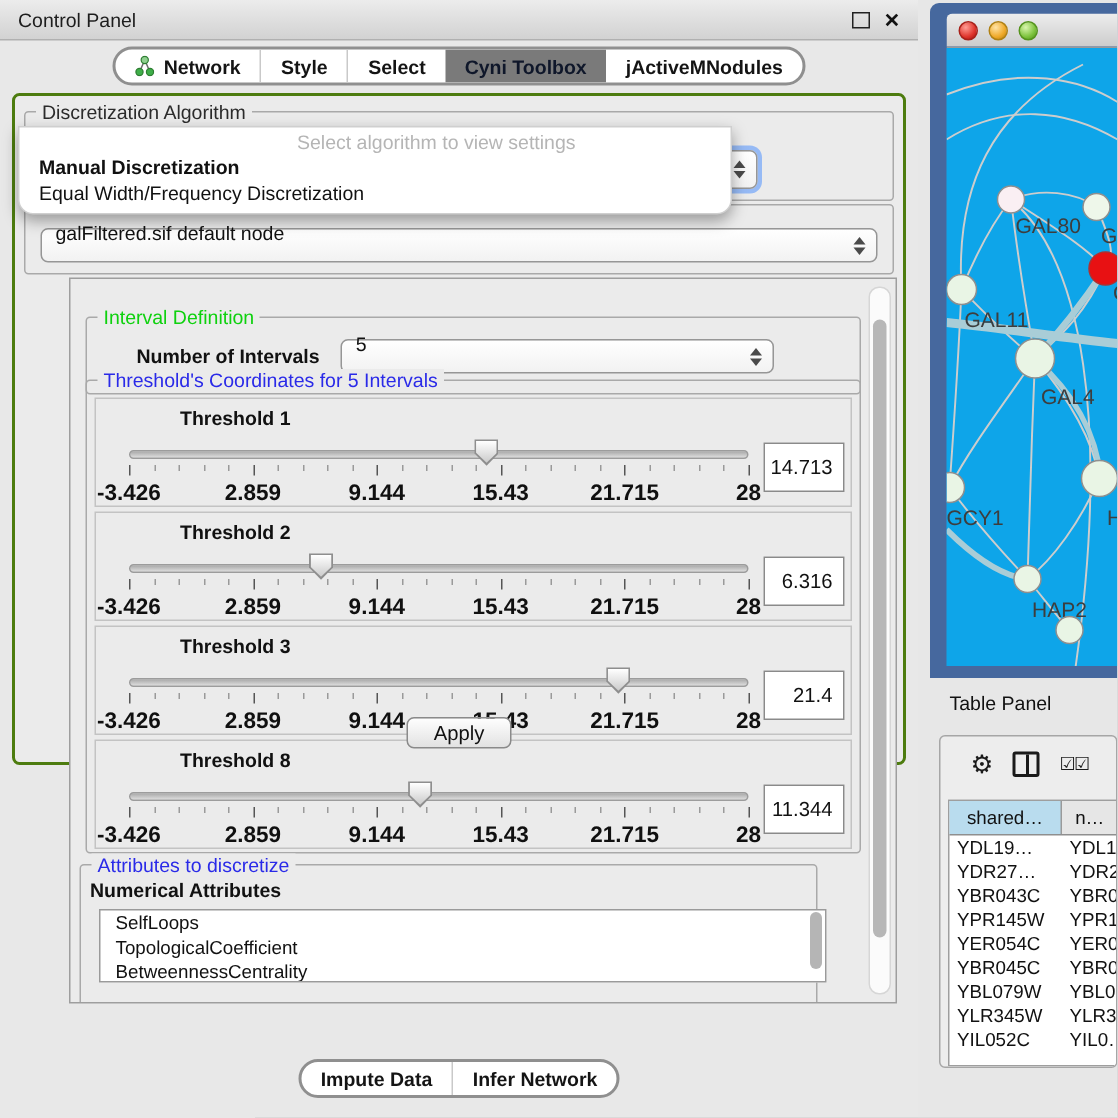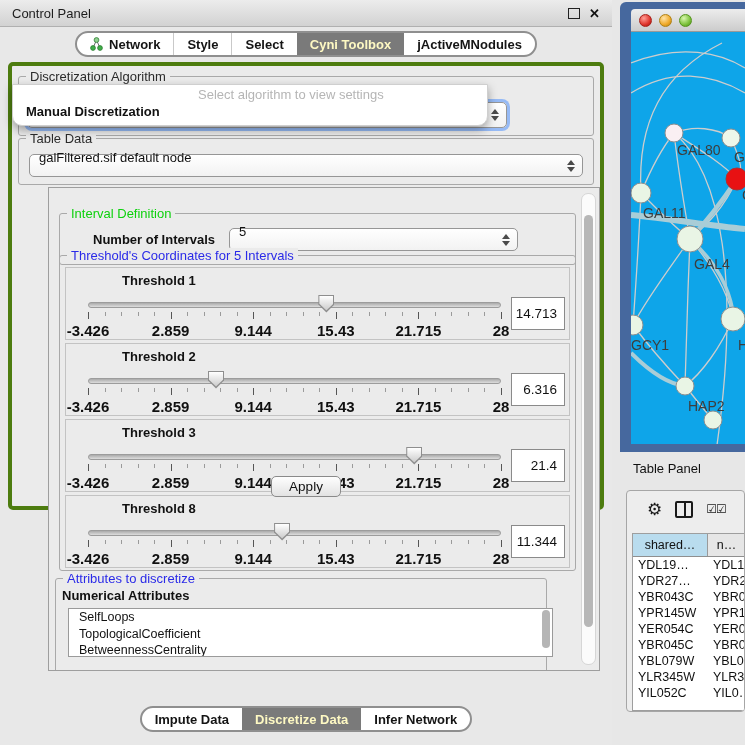--- a/index.html
+++ b/index.html
@@ -12,26 +12,26 @@
             display:flex;align-items:center;padding:0 12px;}
   .tb-title{font-size:13px;color:#1d1d1d;}
   .tb-controls{margin-left:auto;display:flex;align-items:center;gap:9px;}
   .float-box{width:10px;height:9px;border:1.5px solid #222;display:inline-block;}
   .close-x{font-size:13px;font-weight:bold;color:#111;line-height:1;}
   .pillwrap{position:absolute;left:0;width:612px;display:flex;justify-content:center;}
   .tabsrow{top:31px;}
   .pill{display:flex;background:#fff;border:2px solid #8f8f8f;border-radius:13px;overflow:hidden;height:22px;}
   .tab{display:flex;align-items:center;padding:0 13px;font-size:13px;font-weight:700;color:#141414;white-space:nowrap;}
   .tab + .tab{border-left:1px solid #c9c9c9;}
-  .tab.selected{background:#7a7a7a;color:#fef9c3;border-left:none;}
+  .tab.selected{background:#7a7a7a;color:#0f172a;border-left:none;}
   .tab.selected + .tab{border-left:none;}
   .net-ico{margin-right:6px;}
   
   .outer{position:absolute;left:8px;top:62px;width:596px;height:448px;box-sizing:border-box;
-         border:4px solid #4d7c0f;border-radius:5px;background:#ebebeb;}
+         border:2px solid #4d7c0f;border-radius:5px;background:#ebebeb;}
   .group{position:absolute;box-sizing:border-box;border:1px solid #a9a9a9;border-radius:3px;}
   .gtitle{position:absolute;top:-8px;left:7px;background:#ebebeb;padding:0 4px;font-size:13px;white-space:nowrap;}
   .dark{color:#2b2b2b;} .green{color:#0ed10e;} .blue{color:#2a2ae8;}
   .algo{left:6px;top:10px;right:6px;height:60px;}
   .tdata{left:6px;top:72px;right:6px;height:47px;}
   .combo{position:relative;box-sizing:border-box;height:23px;background:linear-gradient(#ffffff,#f2f2f2);
          border:1px solid #969696;border-radius:5px;display:flex;align-items:center;
          font-size:13px;padding:0 22px 16px 9px;}
   .spin{position:absolute;right:7px;top:50%;transform:translateY(-50%);display:flex;flex-direction:column;gap:2px;}
   .spin i{display:block;width:0;height:0;border-left:4px solid transparent;border-right:4px solid transparent;}
@@ -415,33 +415,31 @@
       <div class="applyrow">
         <button class="applybtn">Apply</button>
       </div>
     </div>
 
     <div class="pillwrap bottomrow">
       <div class="pill">
         <div class="tab">
             <span>Impute Data</span>
           </div>
-        <div class="tab selected">
-            <span>Discretize Data</span>
-          </div>
         <div class="tab">
             <span>Infer Network</span>
           </div>
       </div>
     </div>
   </div>
 
   <div class="popup">
     <div class="pitem prompt">Select algorithm to view settings</div>
     <div class="pitem b">Manual Discretization</div>
+    <div class="pitem">Equal Width/Frequency Discretization</div>
   </div>
 
   <div class="right">
     <div class="netwin">
       <div class="nettitle">
         <span class="light l-red"></span>
         <span class="light l-yellow"></span>
         <span class="light l-green"></span>
       </div>
       <div class="netcanvas">

